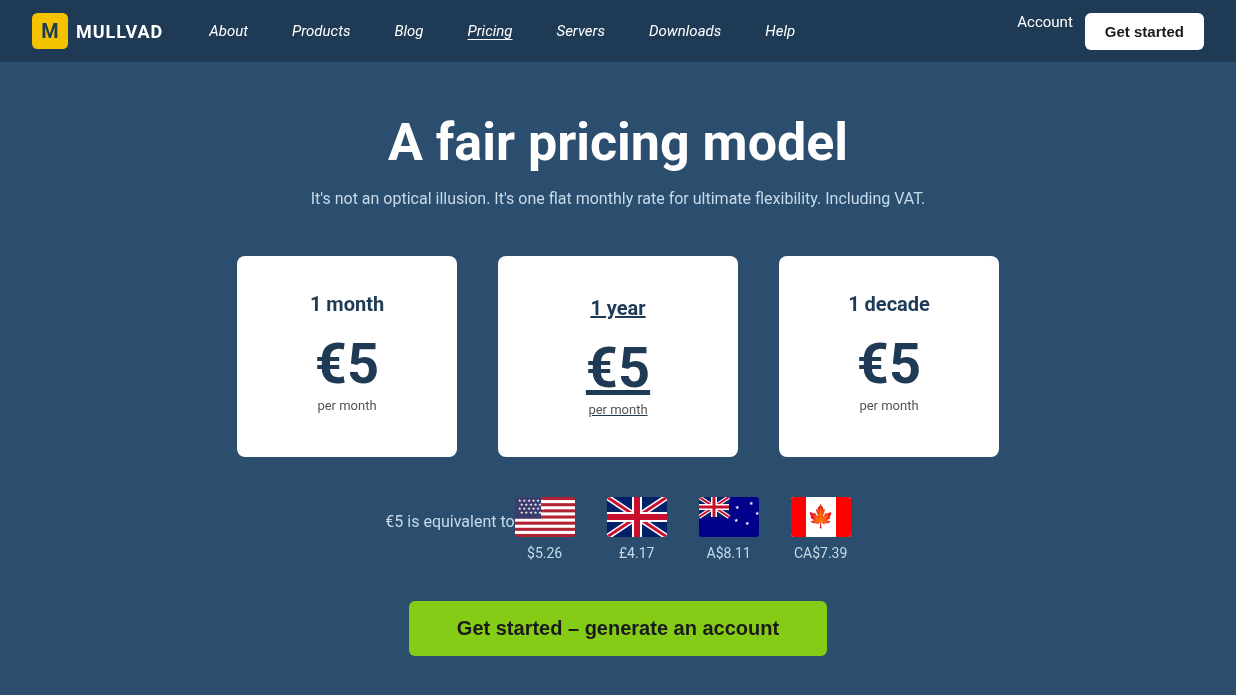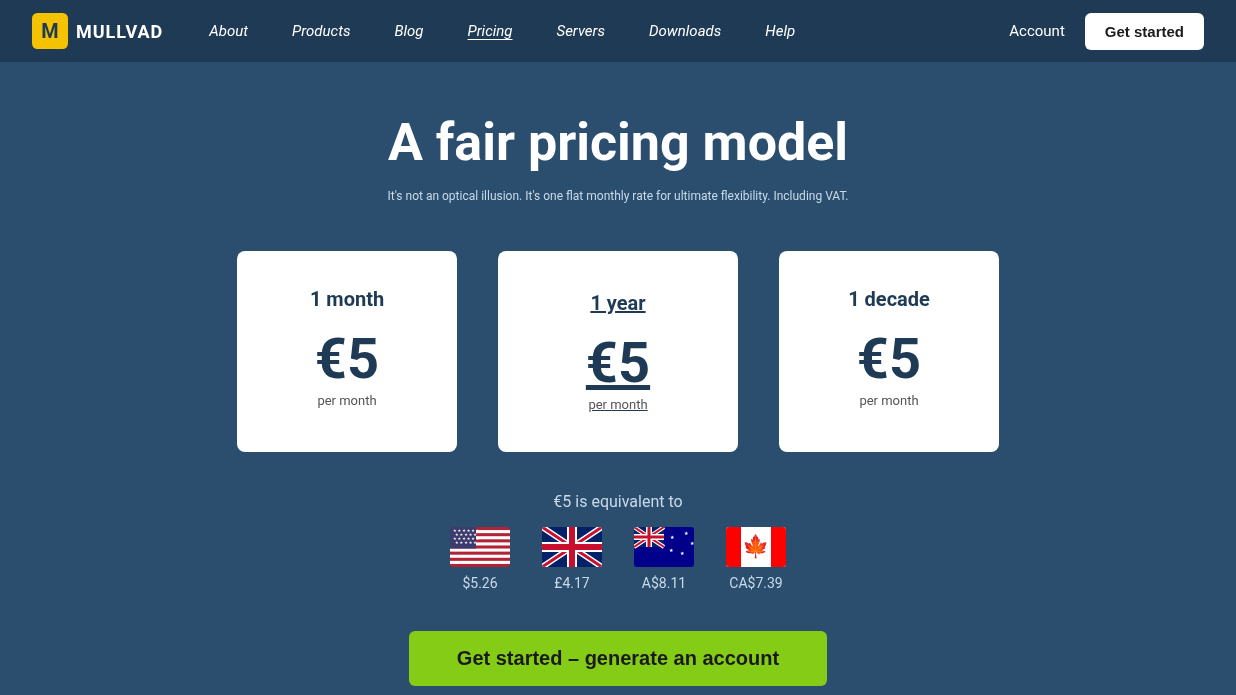--- a/index.html
+++ b/index.html
@@ -52,22 +52,22 @@
       font-size: 15px;
       padding: 8px 14px;
       border-radius: 4px;
     }
     .nav-link.active {
       text-decoration: underline;
       text-underline-offset: 3px;
     }
     .nav-right {
       display: flex;
-      align-items: center;
-      gap: 20px;
+      align-items: flex-start;
+      gap: 12px;
     }
     .nav-account-link {
       color: white;
       text-decoration: none;
       font-size: 15px;
     }
     .btn-get-started-nav {
       background-color: #ffffff;
       color: #1a1a1a;
       border: none;
@@ -88,21 +88,21 @@
 
     h1 {
       font-size: 52px;
       font-weight: 700;
       color: white;
       margin-bottom: 16px;
       text-align: center;
     }
 
     .subtitle {
-      font-size: 12px;
+      font-size: 16px;
       color: #c8daea;
       margin-bottom: 48px;
       text-align: center;
     }
 
     
     .pricing-cards {
       display: flex;
       gap: 41px;
       margin-bottom: 40px;
@@ -142,21 +142,21 @@
     }
 
     .card-unit {
       font-size: 13px;
       color: #555;
     }
 
     
     .equivalents-section {
       display: flex;
-      flex-direction: column;
+      flex-direction: row;
       align-items: center;
       margin-bottom: 40px;
     }
 
     .equivalents-title {
       font-size: 16px;
       color: #c8daea;
       margin-bottom: 16px;
     }
 

